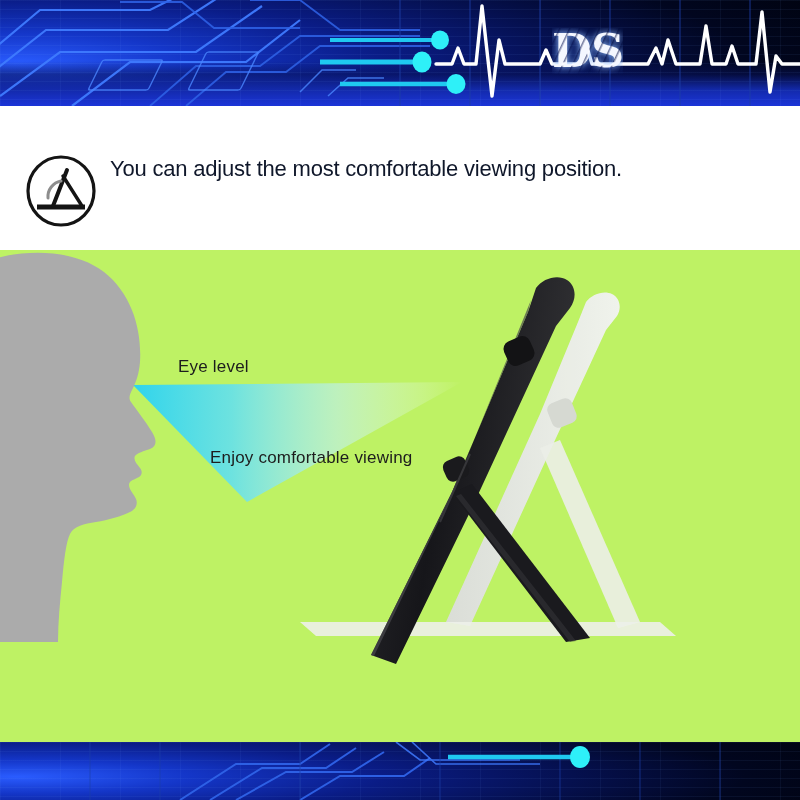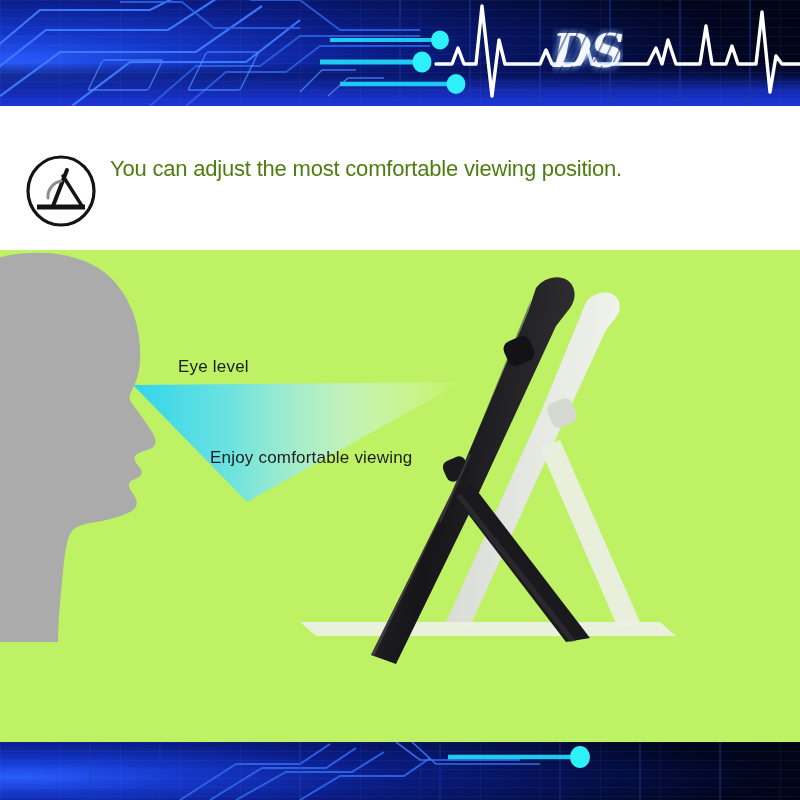--- a/index.html
+++ b/index.html
@@ -19,21 +19,20 @@
     background: #ffffff;
   }
 
   
   .banner {
     position: absolute;
     left: 0;
     width: 800px;
     overflow: hidden;
     background: #000208;
-    font-style: italic;
   }
   #top-banner  { top: 0;   height: 106px; }
   #bottom-banner { top: 742px; height: 58px; }
 
   .banner-bg {
     position: absolute;
     inset: 0;
   }
   
   .glow-left {
@@ -94,21 +93,21 @@
     font-size: 30px;
     font-weight: 400;
     color: #1c1c1c;
     line-height: 1.06;
     letter-spacing: -0.2px;
     white-space: nowrap;
   }
   #subtitle {
     font-size: 22px;
     font-weight: 400;
-    color: #4d7c0f;
+    color: #0f172a;
     line-height: 1.18;
     margin-top: 4px;
     letter-spacing: -0.2px;
     white-space: nowrap;
   }
 
   
   #stage {
     position: absolute;
     left: 0;

